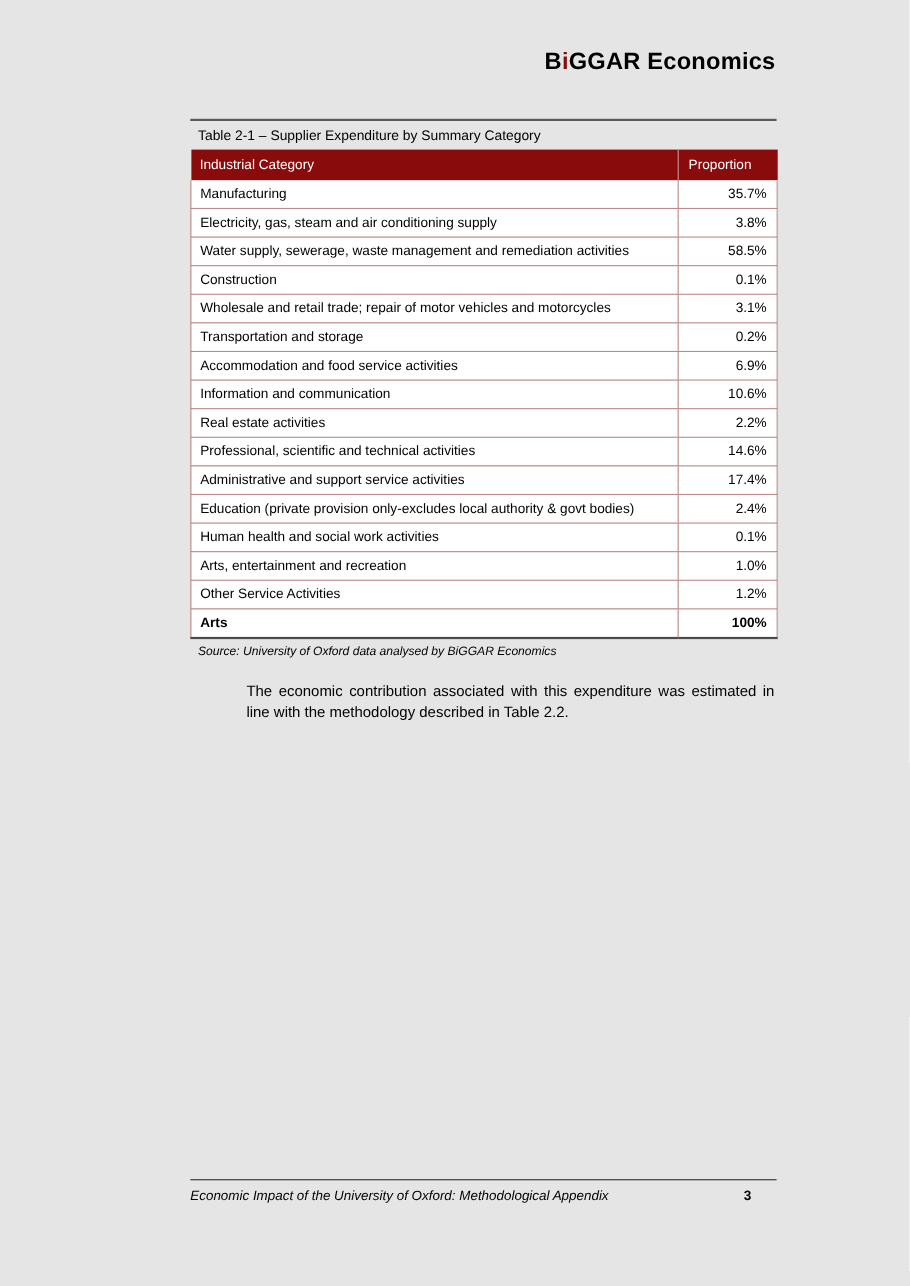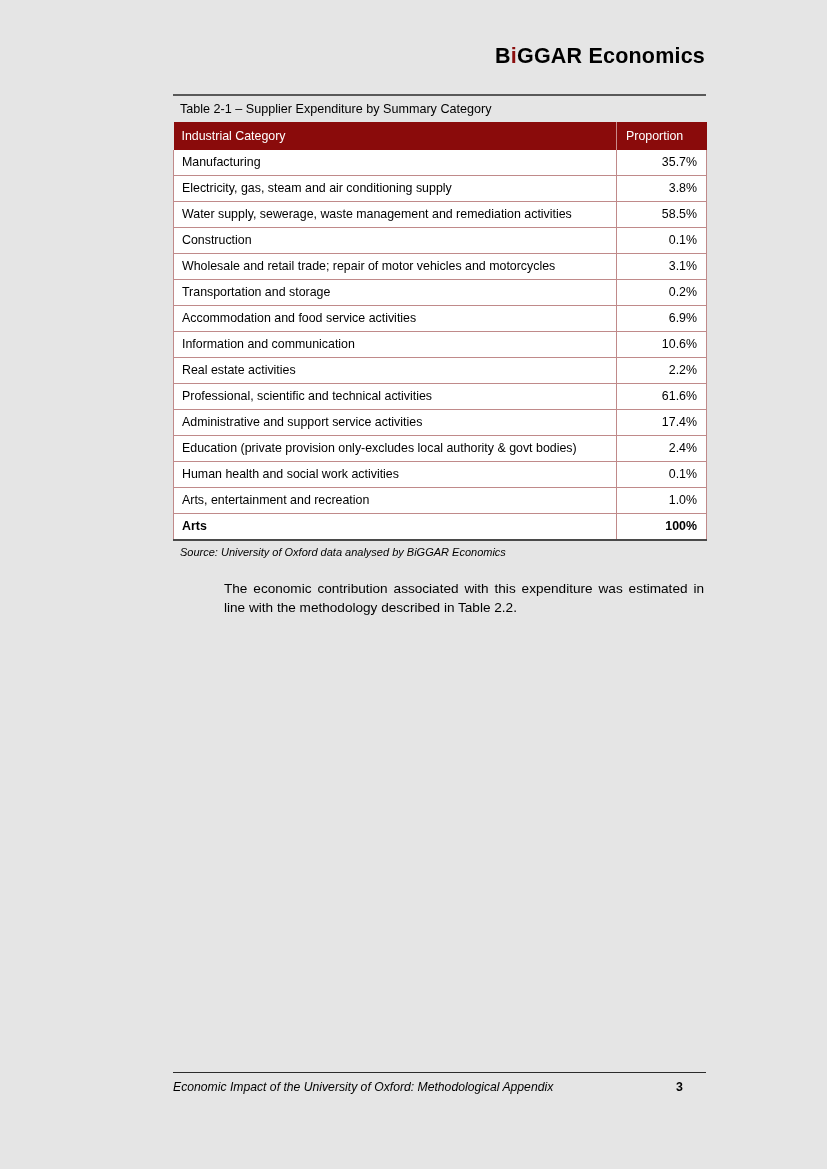--- a/index.html
+++ b/index.html
@@ -32,21 +32,21 @@
     color: #000000;
   }
   .brand .brand-i {
     color: #8a0d0d;
   }
 
   
   .content {
     position: absolute;
     left: 173px;
-    top: 2px;
+    top: 16px;
     width: 533px;
   }
 
   .caption-rule {
     border-top: 2px solid #595959;
     margin-top: 92px;
     margin-bottom: 0;
     height: 0;
     font-size: 0;
     line-height: 0;
@@ -220,37 +220,41 @@
         <tr>
           <td class="cat">Information and communication</td>
           <td class="prop">10.6%</td>
         </tr>
         <tr>
           <td class="cat">Real estate activities</td>
           <td class="prop">2.2%</td>
         </tr>
         <tr>
           <td class="cat">Professional, scientific and technical activities</td>
-          <td class="prop">61.6%</td>
+          <td class="prop">14.6%</td>
         </tr>
         <tr>
           <td class="cat">Administrative and support service activities</td>
           <td class="prop">17.4%</td>
         </tr>
         <tr>
           <td class="cat">Education (private provision only-excludes local authority &amp; govt bodies)</td>
           <td class="prop">2.4%</td>
         </tr>
         <tr>
           <td class="cat">Human health and social work activities</td>
           <td class="prop">0.1%</td>
         </tr>
         <tr>
           <td class="cat">Arts, entertainment and recreation</td>
           <td class="prop">1.0%</td>
+        </tr>
+        <tr>
+          <td class="cat">Other Service Activities</td>
+          <td class="prop">1.2%</td>
         </tr>
         <tr class="total-row">
           <td class="cat">Arts</td>
           <td class="prop">100%</td>
         </tr>
       </tbody>
     </table>
 
     <div class="source-note">Source: University of Oxford data analysed by BiGGAR Economics</div>
 

